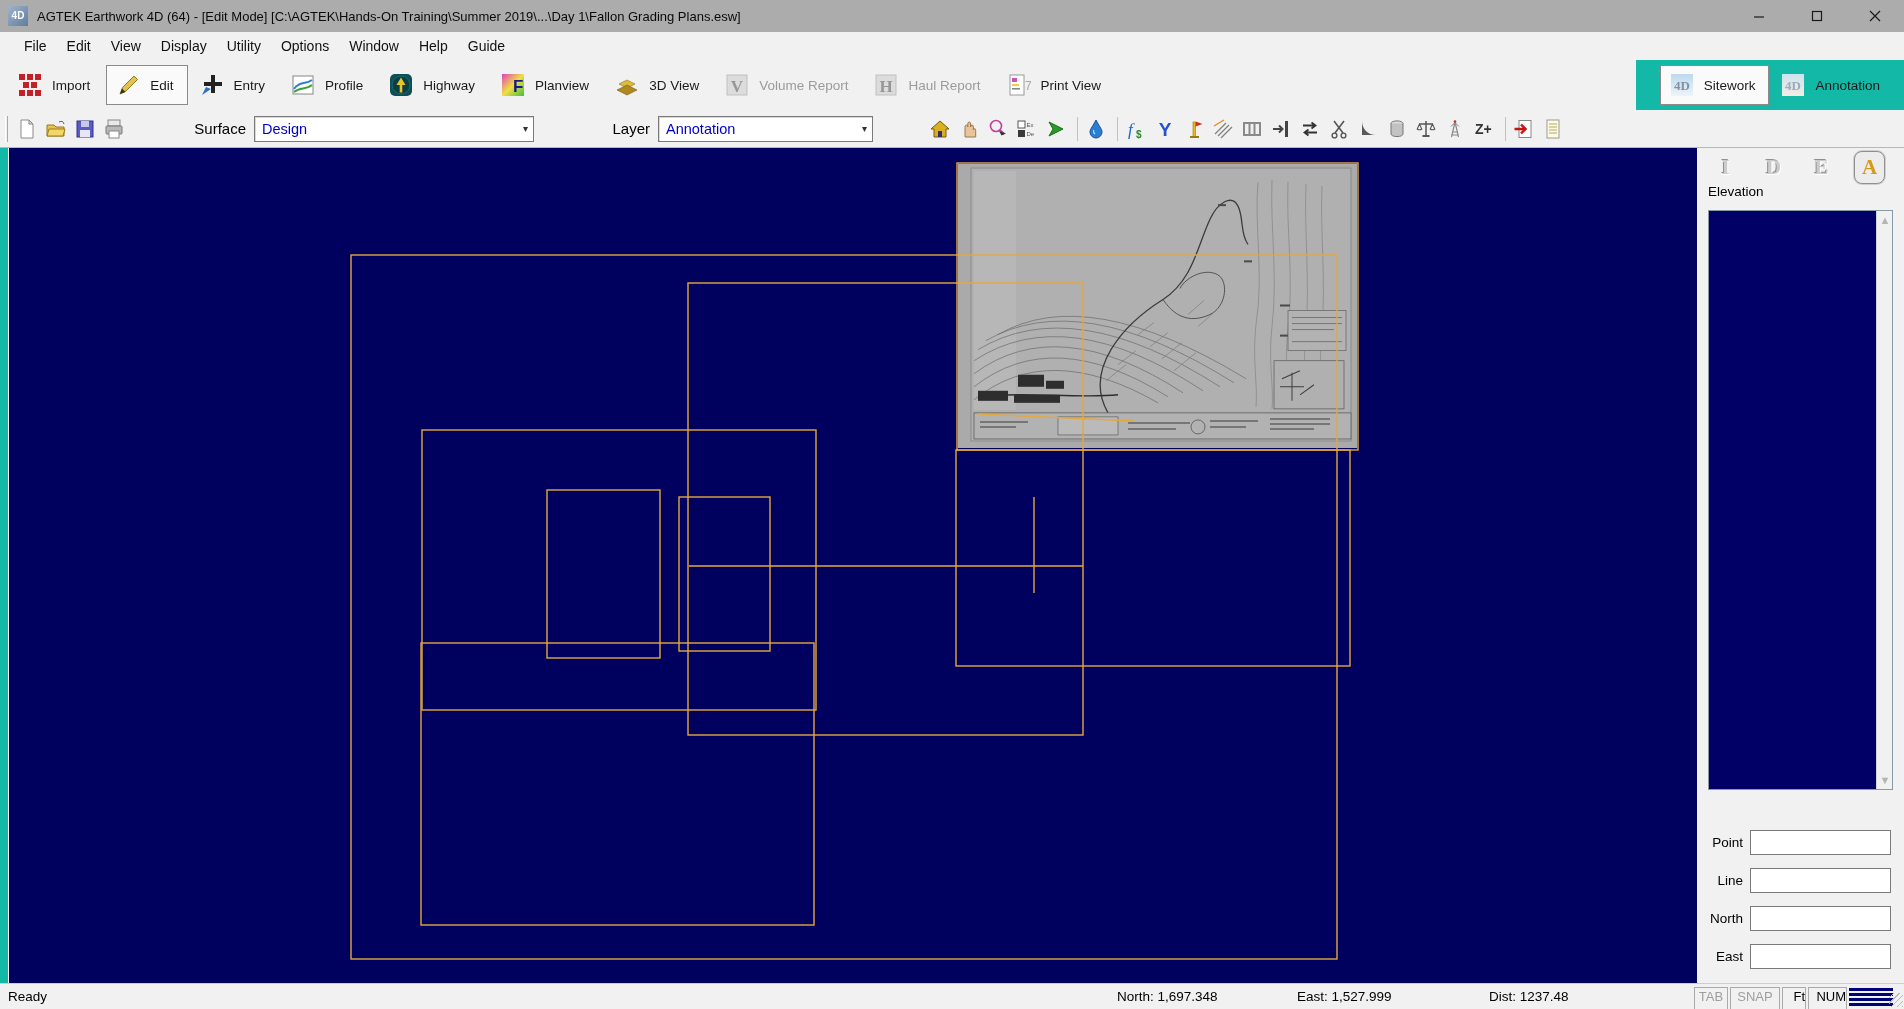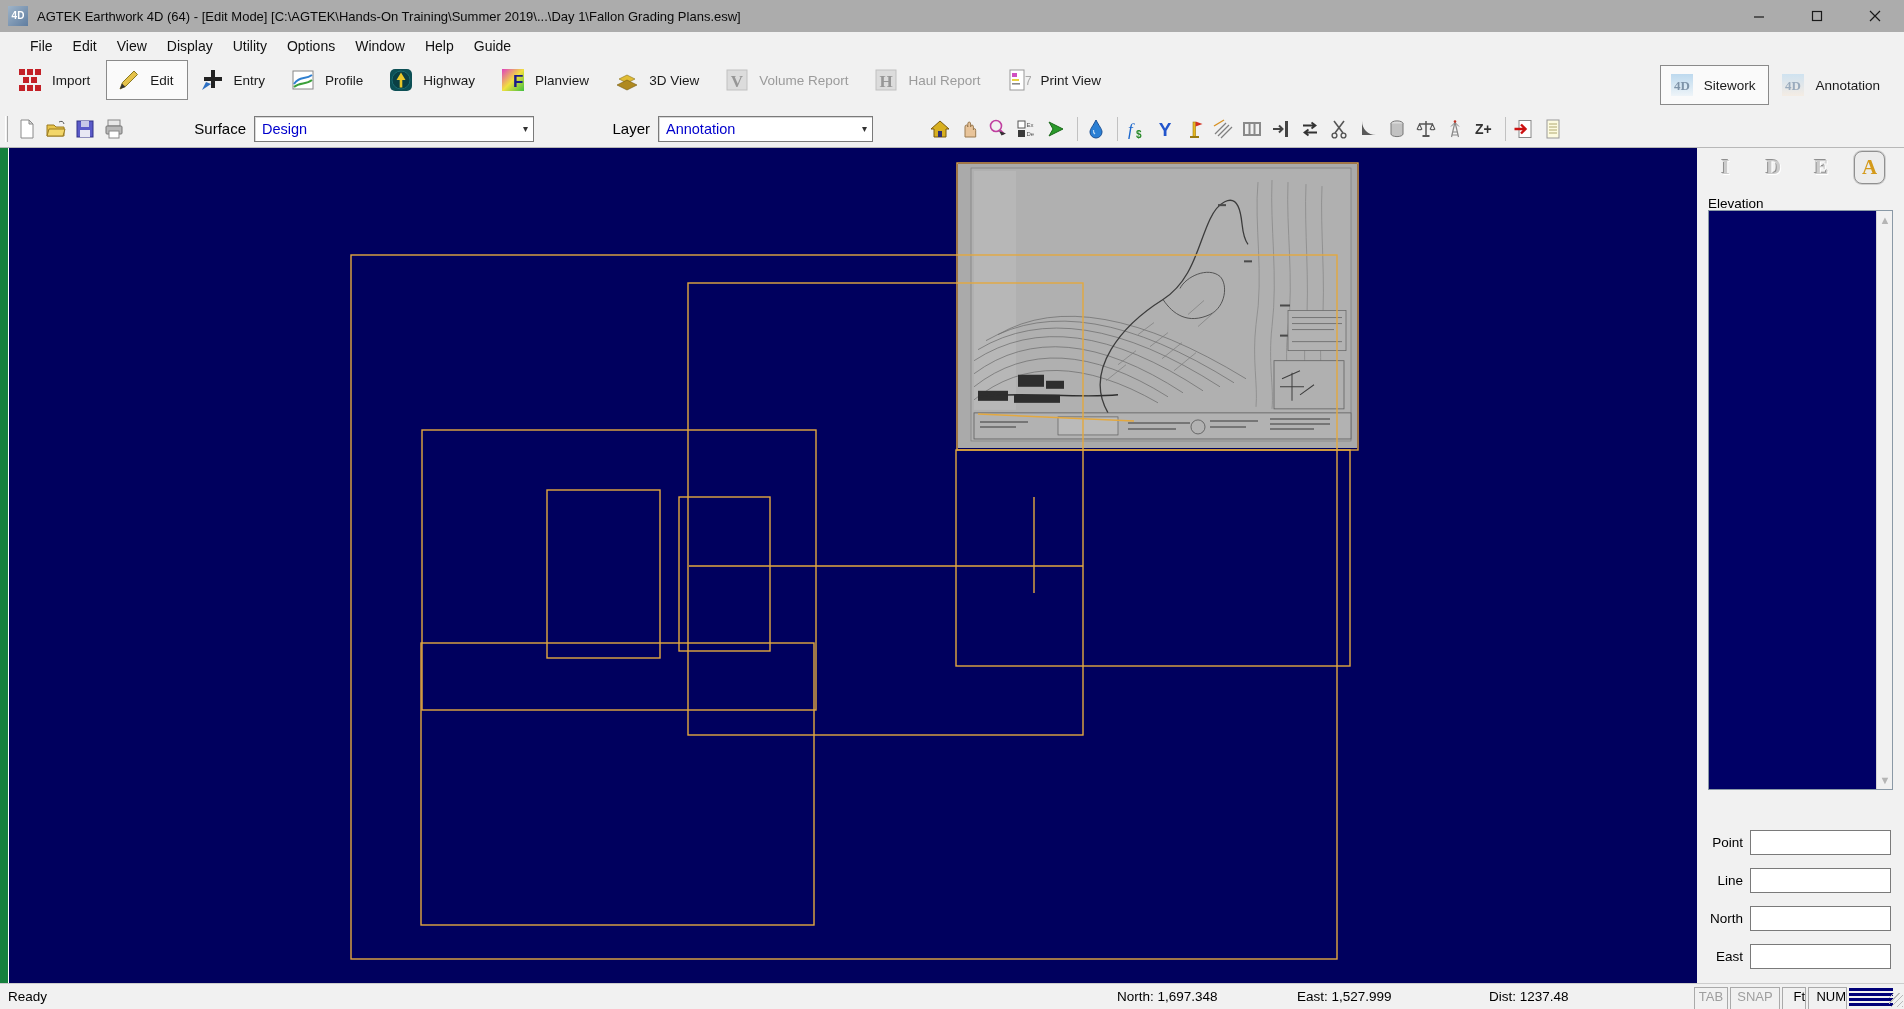--- a/index.html
+++ b/index.html
@@ -1,33 +1,33 @@
 <!DOCTYPE html>
 <html><head>
 <meta charset="utf-8">
 <style>
   * { margin:0; padding:0; box-sizing:border-box; }
   html,body { width:1904px; height:1009px; overflow:hidden; }
   body { font-family:"Liberation Sans", sans-serif; background:#f1f1f1; position:relative; }
-  #root { position:absolute; left:0; top:0; width:1904px; height:1009px; background:#15803d; }
+  #root { position:absolute; left:0; top:0; width:1904px; height:1009px; background:#14b8a6; }
 
   
   #title-bar { position:absolute; left:0; top:0; width:1904px; height:32px; background:#acacac; display:flex; align-items:center; }
   #app-icon { width:20px; height:20px; margin-left:8px; background:linear-gradient(135deg,#9fb4c8,#5f7da0); color:#fff; font-size:10px; font-weight:bold; text-align:center; line-height:20px; flex:0 0 auto; }
   #title-text { font-size:13px; color:#0a0a0a; margin-left:9px; white-space:nowrap; }
   #win-controls { position:absolute; right:0; top:0; height:32px; display:flex; }
   .win-btn { width:58px; height:32px; display:flex; align-items:center; justify-content:center; }
   .win-btn svg { display:block; }
 
   
-  #menu-bar { position:absolute; left:0; top:32px; width:1904px; height:28px; background:#f1f1f1; display:flex; align-items:center; padding-left:20px; }
+  #menu-bar { position:absolute; left:0; top:32px; width:1904px; height:28px; background:#f1f1f1; display:flex; align-items:center; padding-left:14px; }
   .menu-item { font-size:14px; color:#111; padding:4px 10px; }
 
   
-  #toolbar1 { position:absolute; left:0; top:60px; width:1904px; height:50px; background:#f1f1f1; display:flex; align-items:flex-start; padding-left:8px; }
+  #toolbar1 { position:absolute; left:0; top:60px; width:1636px; height:50px; background:#f1f1f1; display:flex; align-items:center; padding-left:8px; }
   .tb-btn { display:flex; align-items:center; gap:10px; height:40px; padding:0 13px 0 9px; margin-right:2px; border:1px solid transparent; }
   .tb-btn .tb-label { font-size:13.5px; color:#1a1a1a; white-space:nowrap; }
   .tb-btn.active { border:1px solid #8a8a8a; background:#fafafa; }
   .tb-btn.disabled .tb-label { color:#9b9b9b; }
   .tb-btn.disabled .ic { opacity:.55; filter:grayscale(1); }
   .ic { width:24px; height:24px; flex:0 0 auto; }
   .ic svg { width:100%; height:100%; display:block; }
   #toolbar1-right { position:absolute; right:8px; top:60px; height:50px; display:flex; align-items:center; }
 
   
@@ -47,21 +47,21 @@
   #plan-image svg { display:block; width:100%; height:100%; }
   #vector-overlay { position:absolute; left:0; top:0; pointer-events:none; }
 
   
   #right-panel { position:absolute; left:1697px; top:148px; width:207px; height:835px; background:#f1f1f1; }
   #mode-row { position:absolute; left:13px; top:3px; display:flex; }
   .mode-btn { width:31px; height:33px; margin-right:17px; border:1px solid transparent; border-radius:8px; display:flex; align-items:center; justify-content:center;
               font-family:"Liberation Serif", serif; font-size:21px; font-weight:bold; color:#cbcbcb;
               text-shadow:1px 1px 0 #ffffff, -1px -1px 0 #8f8f8f; }
   .mode-btn.active { color:#d49a1a; text-shadow:none; border:1px solid #909090; background:#ececec; box-shadow:0 0 0 1px #cfcfcf; }
-  #elevation-label { position:absolute; left:11px; top:48px; font-size:13.5px; color:#000; }
+  #elevation-label { position:absolute; left:11px; top:36px; font-size:13.5px; color:#000; }
   #elevation-list { position:absolute; left:11px; top:62px; width:185px; height:580px; border:1px solid #8a99a6; background:#000066; }
   #elevation-scroll { position:absolute; right:0; top:0; width:16px; height:100%; background:#f1f1f1; border-left:1px solid #d5d5d5; }
   .scroll-arrow { position:absolute; left:0; width:16px; height:18px; color:#b5b5b5; font-size:11px; text-align:center; line-height:18px; }
   #fields { position:absolute; left:0; top:676px; width:207px; }
   .field-row { position:absolute; left:0; width:207px; height:25px;border-radius:6px; }
   .field-label { position:absolute; left:0; width:46px; text-align:right; font-size:13.5px; color:#000; line-height:25px; }
   .field-input { position:absolute; left:53px; width:141px; height:25px; background:#fff; border:1px solid #7a7a7a; font-size:13px; padding:0 4px; font-family:"Liberation Sans",sans-serif; }
 
   
   #status-bar { position:absolute; left:0; top:983px; width:1904px; height:26px; background:#f1f1f1; border-top:1px solid #cdcdcd; font-size:13.5px; color:#000; }

